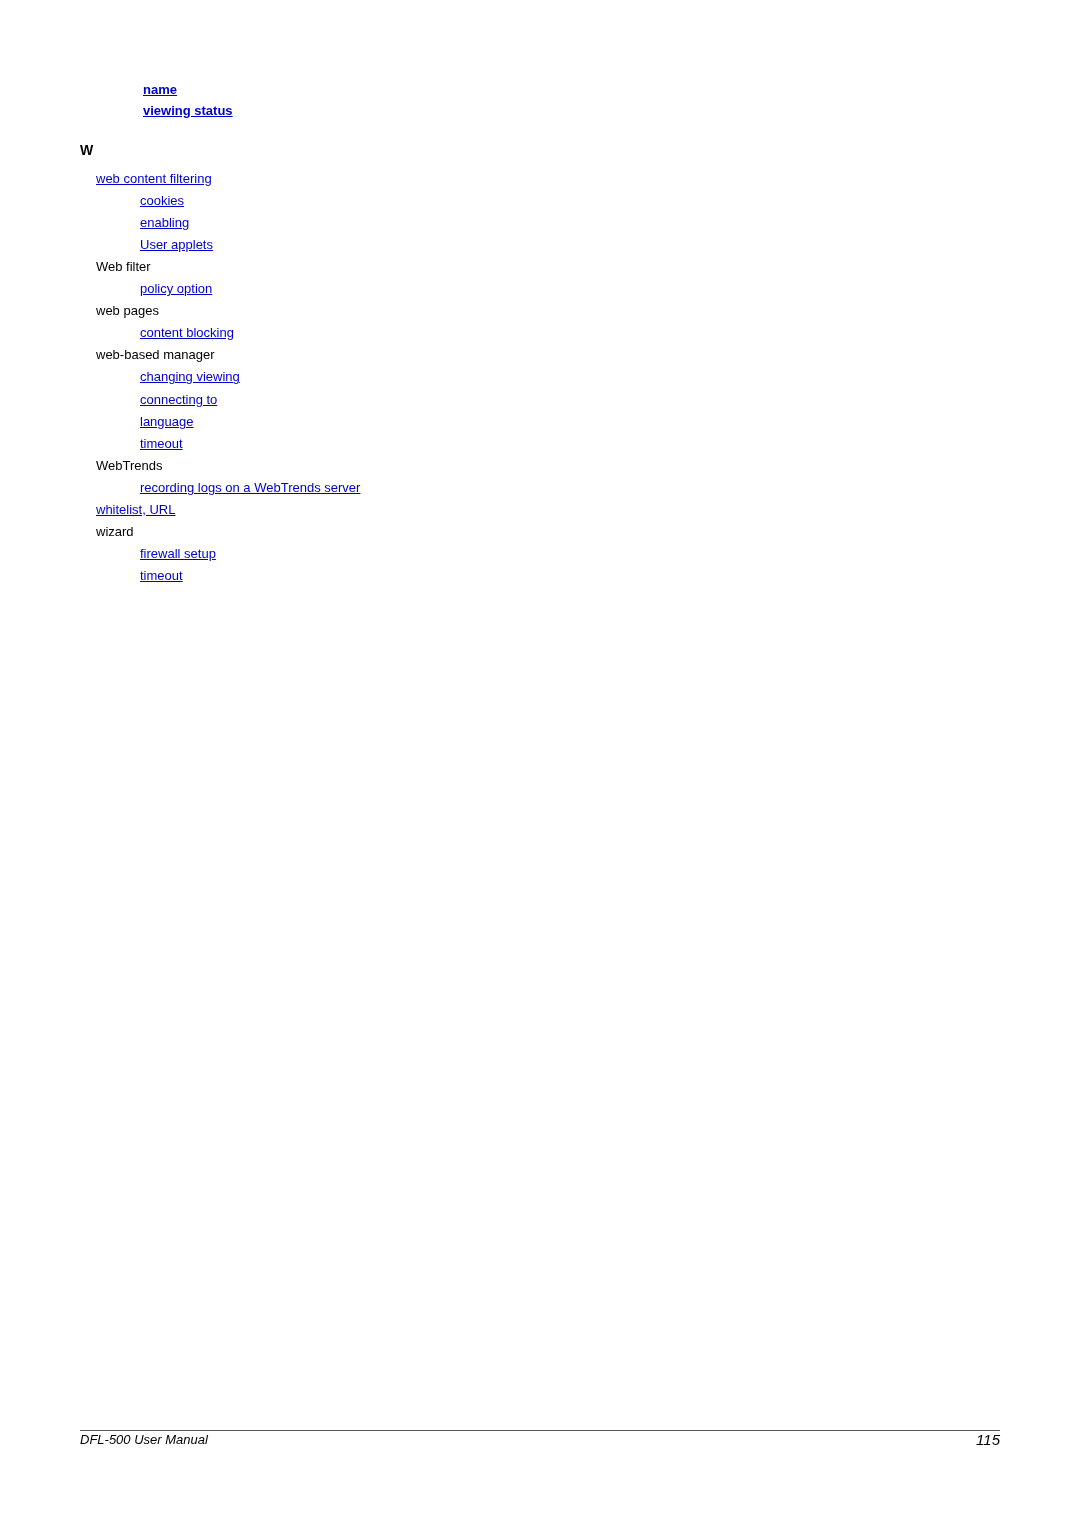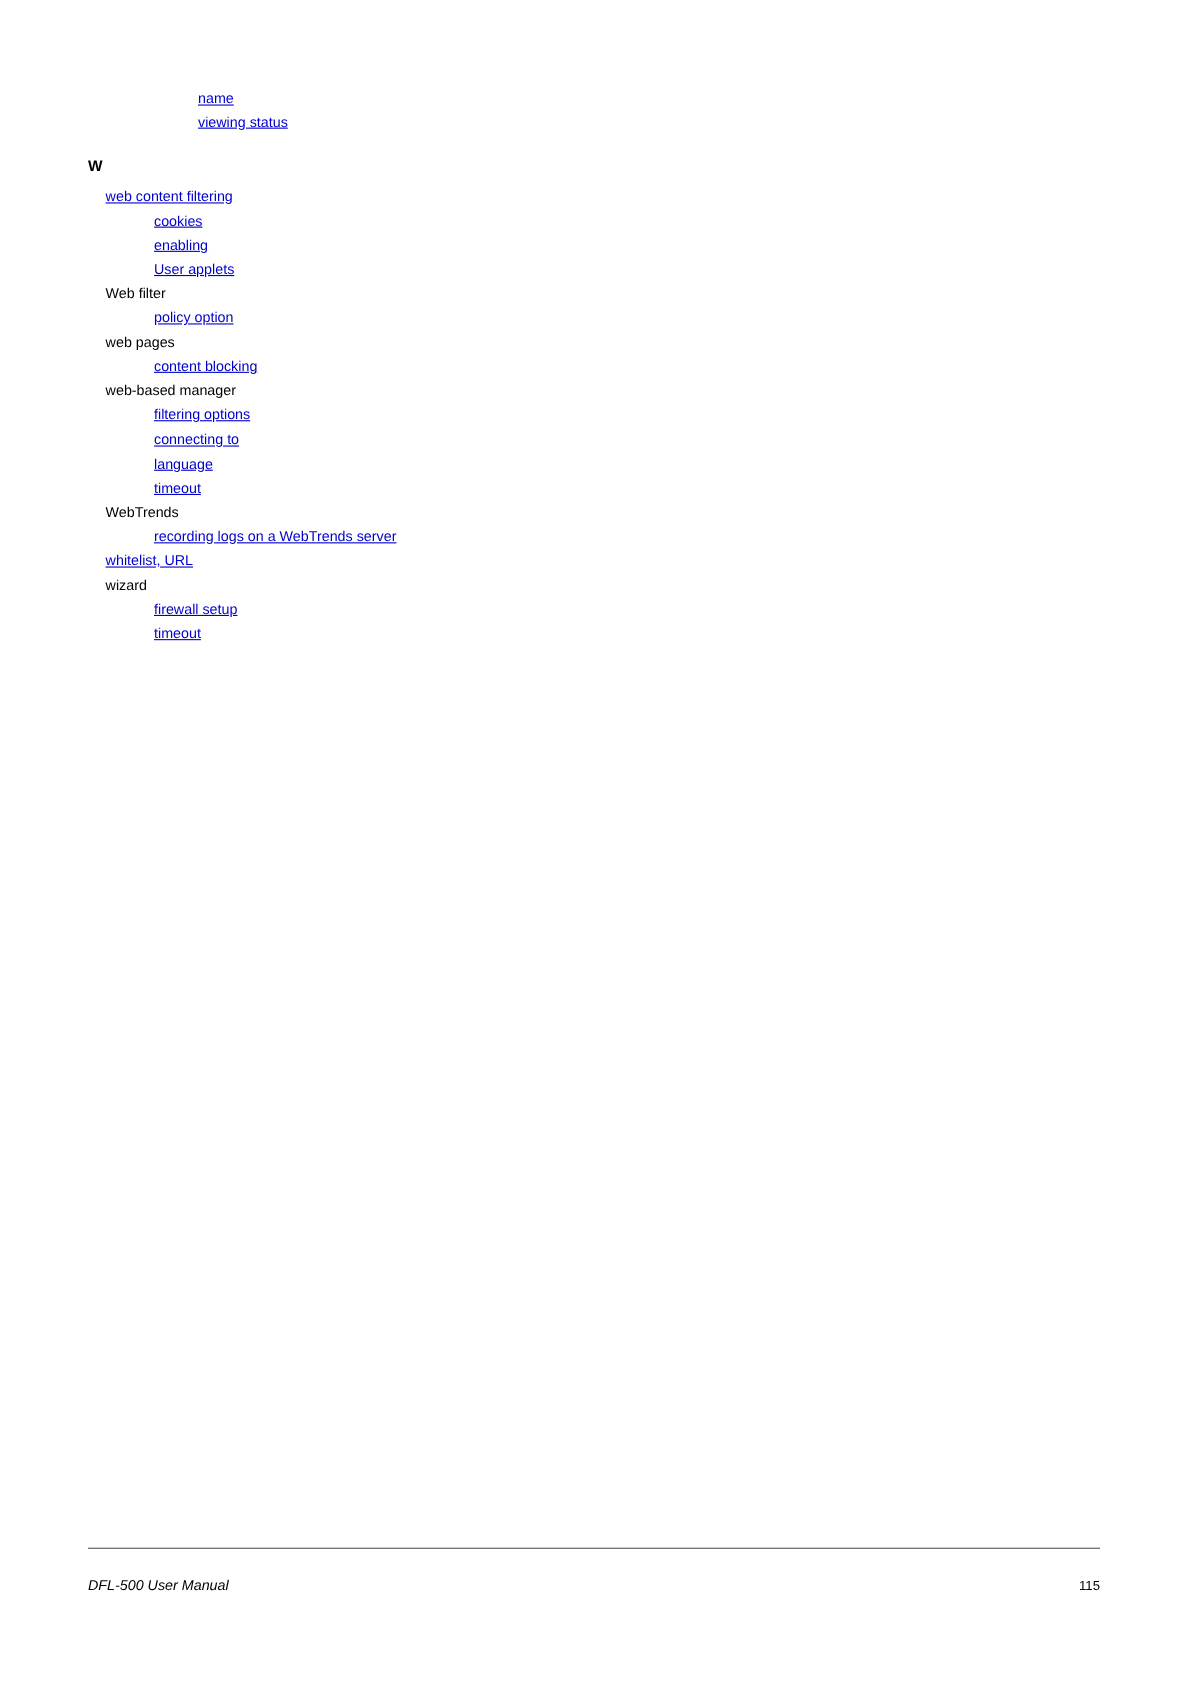--- a/index.html
+++ b/index.html
@@ -23,22 +23,23 @@
       min-height: 1528px;
       padding: 60px 80px 60px 80px;
       position: relative;
     }
 
     .index-section {
       margin-top: 20px;
     }
 
     .prev-links {
-      margin-left: 100px;
+      margin-left: 63px;
       margin-bottom: 20px;
+      font-weight: bold;
     }
 
     .prev-links a {
       display: block;
       color: #0000cc;
       text-decoration: underline;
       font-size: 13px;
       line-height: 1.6;
     }
 
@@ -66,35 +67,36 @@
       color: #0000cc;
       text-decoration: underline;
     }
 
     .footer-line {
       position: absolute;
       bottom: 80px;
       left: 80px;
       right: 80px;
       border-top: 1px solid #555555;
-      padding-top: 25px;
+      padding-top: 0;
       display: flex;
       justify-content: space-between;
       align-items: center;
     }
 
     .footer-left {
       font-style: italic;
       font-size: 13px;
       color: #000000;
     }
 
     .footer-right {
-      font-size: 12px;
+      font-size: 15px;
       color: #000000;
+      font-style: italic;
     }
   </style>
 </head>
 <body>
 
 <div class="page-container">
 
   <div class="index-section">
 
     <div class="prev-links">
@@ -125,21 +127,21 @@
     <div class="index-entry level0">
       <span>web pages</span>
     </div>
     <div class="index-entry level1">
       <a href="#">content blocking</a>
     </div>
     <div class="index-entry level0">
       <span>web-based manager</span>
     </div>
     <div class="index-entry level1">
-      <a href="#">filtering options</a>
+      <a href="#">changing viewing</a>
     </div>
     <div class="index-entry level1">
       <a href="#">connecting to</a>
     </div>
     <div class="index-entry level1">
       <a href="#">language</a>
     </div>
     <div class="index-entry level1">
       <a href="#">timeout</a>
     </div>

